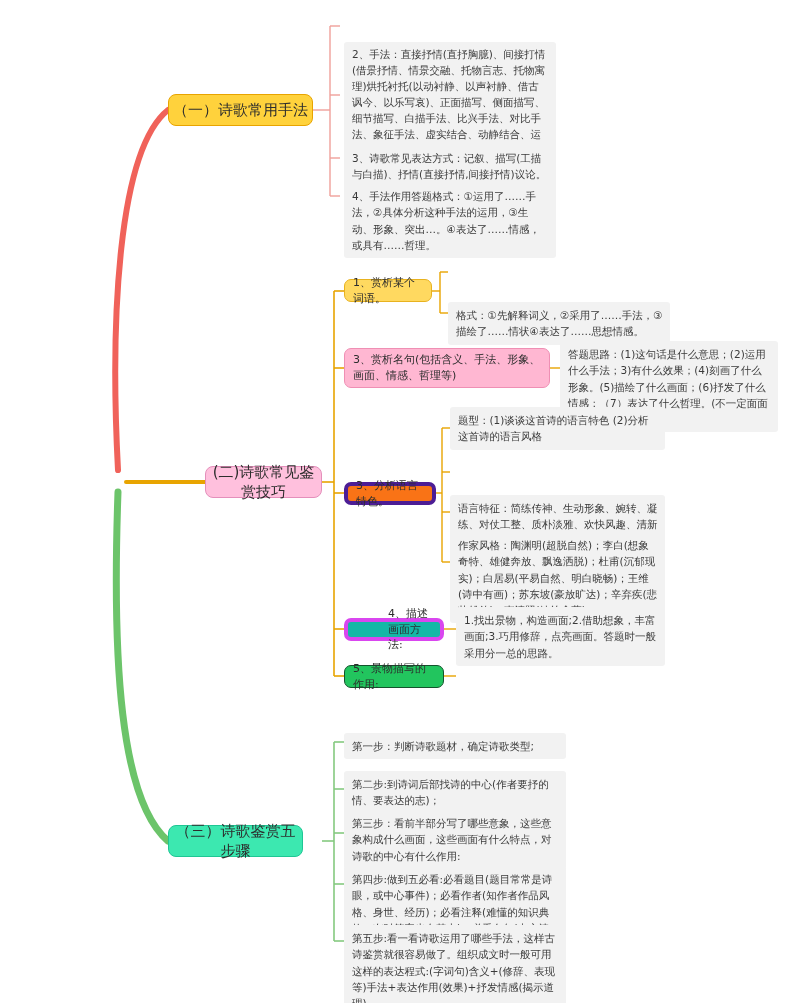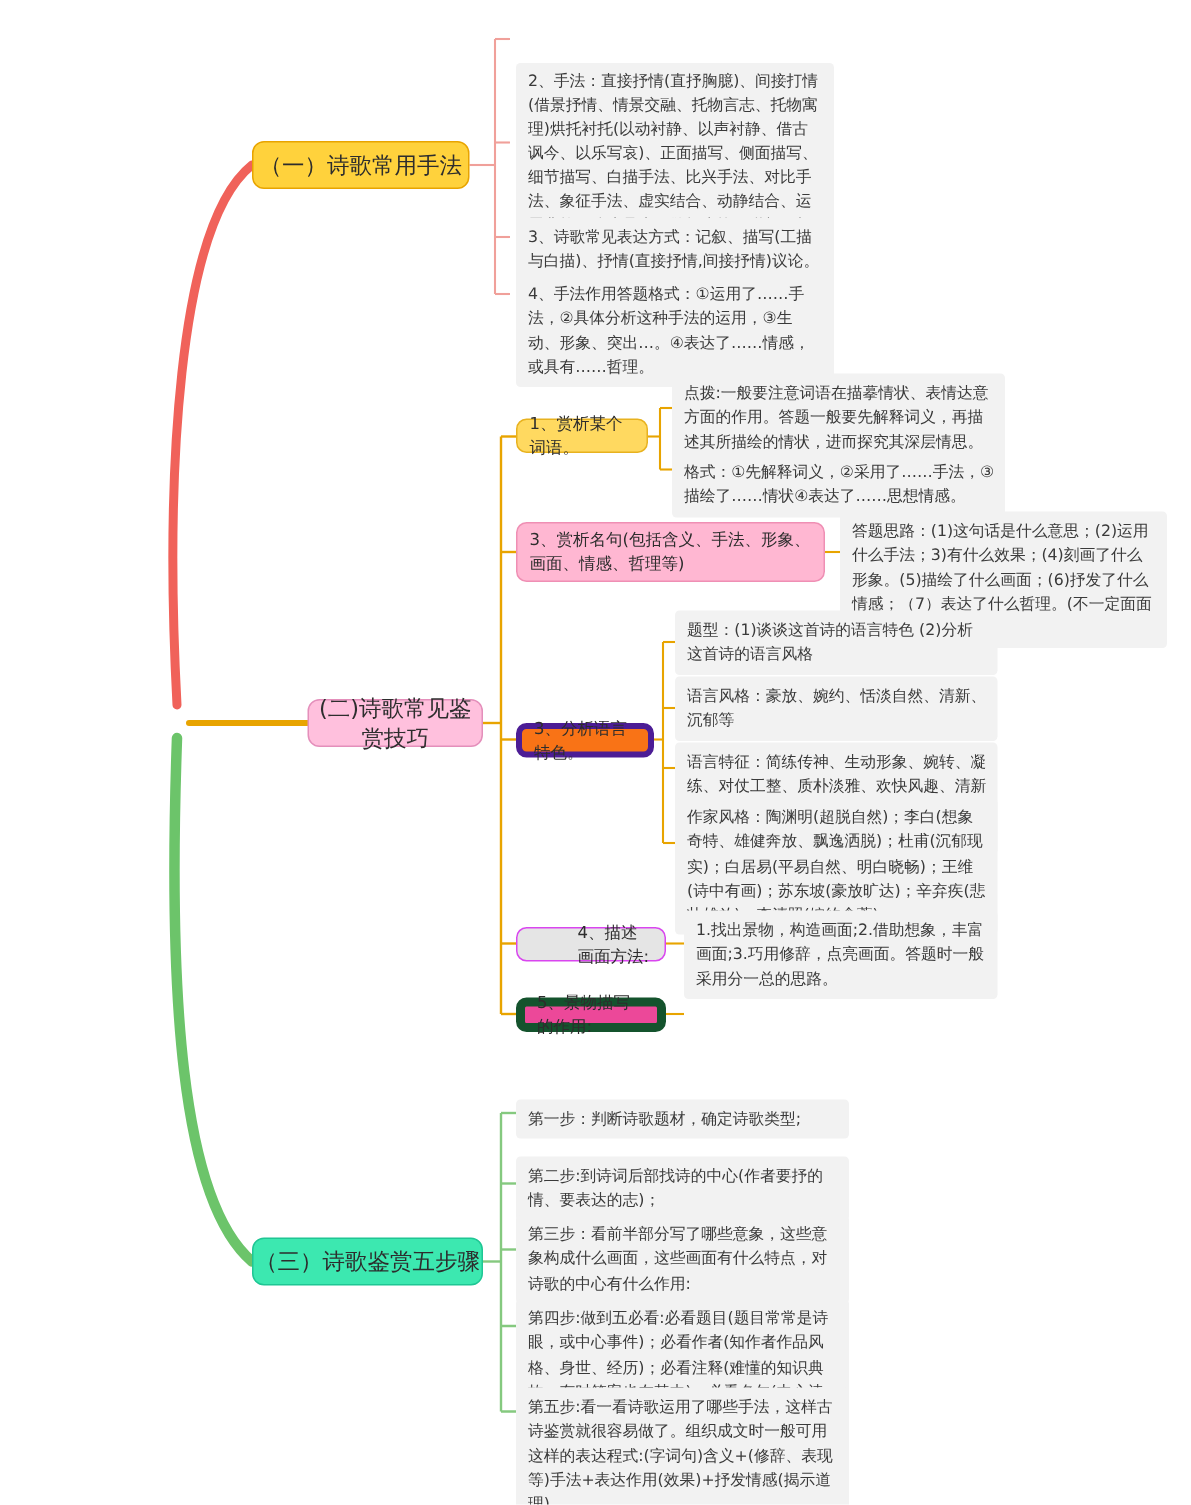--- a/index.html
+++ b/index.html
@@ -80,27 +80,27 @@
   }
   .sub-pink {
     background: #ffb7d2;
     border: 1px solid #ef8fb4;
   }
   .sub-blue {
     background: #f97316;
     border: 4px solid #4c1d95;
   }
   .sub-pink2 {
-    background: #e5e5e5;
-    border: 1px solid #d946ef;
+    background: #14b8a6;
+    border: 4px solid #d946ef;
     padding-left: 40px;
   }
   .sub-cyan {
-    background: #ec4899;
-    border: 6px solid #14532d;
+    background: #22c55e;
+    border: 1px solid #14532d;
   }
   .leaf {
     position: absolute;
     box-sizing: border-box;
     background: #f2f2f2;
     color: #3a3a3a;
     font-size: 10.5px;
     line-height: 1.55;
     padding: 5px 7px 5px 8px;
     border-radius: 3px;
@@ -179,62 +179,56 @@
     <span>4、手法作用答题格式：①运用了……手法，②具体分析这种手法的运用，③生动、形象、突出…。④表达了……情感，或具有……哲理。</span>
   </div>
 
   <div class="node branch branch-pink" style="left:205px; top:466px; width:117px; height:32px;">
     <span>(二)诗歌常见鉴赏技巧</span>
   </div>
 
   <div class="node sub sub-yellow" style="left:344px; top:279px; width:88px; height:23px;">
     <span>1、赏析某个词语。</span>
   </div>
-  <div class="leaf" style="left:448px; top:249px; width:222px;">
-    <span>点拨:一般要注意词语在描摹情状、表情达意方面的作用。答题一般要先解释词义，再描述其所描绘的情状，进而探究其深层情思。</span>
-  </div>
   <div class="leaf" style="left:448px; top:302px; width:222px;">
     <span>格式：①先解释词义，②采用了……手法，③描绘了……情状④表达了……思想情感。</span>
   </div>
 
   <div class="node sub sub-pink" style="left:344px; top:348px; width:206px; height:40px;">
     <span>3、赏析名句(包括含义、手法、形象、画面、情感、哲理等)</span>
   </div>
   <div class="leaf" style="left:560px; top:341px; width:218px;">
     <span>答题思路：(1)这句话是什么意思；(2)运用什么手法；3)有什么效果；(4)刻画了什么形象。(5)描绘了什么画面；(6)抒发了什么情感；（7）表达了什么哲理。(不一定面面俱到)</span>
   </div>
 
   <div class="node sub sub-blue" style="left:344px; top:482px; width:92px; height:23px;">
     <span>3、分析语言特色。</span>
   </div>
   <div class="leaf" style="left:450px; top:407px; width:215px;">
     <span>题型：(1)谈谈这首诗的语言特色 (2)分析这首诗的语言风格</span>
   </div>
-  <div class="leaf" style="left:450px; top:451px; width:215px;">
-    <span>语言风格：豪放、婉约、恬淡自然、清新、沉郁等</span>
-  </div>
   <div class="leaf" style="left:450px; top:495px; width:215px;">
     <span>语言特征：简练传神、生动形象、婉转、凝练、对仗工整、质朴淡雅、欢快风趣、清新自然、形象生动、含蓄隽永、雄浑、悲凉等。</span>
   </div>
   <div class="leaf" style="left:450px; top:532px; width:215px;">
     <span>作家风格：陶渊明(超脱自然)；李白(想象奇特、雄健奔放、飘逸洒脱)；杜甫(沉郁现实)；白居易(平易自然、明白晓畅)；王维(诗中有画)；苏东坡(豪放旷达)；辛弃疾(悲壮雄放)；李清照(婉约含蓄)</span>
   </div>
 
   <div class="node sub sub-pink2" style="left:344px; top:618px; width:100px; height:23px;">
     <span>4、描述画面方法:</span>
   </div>
   <div class="leaf" style="left:456px; top:607px; width:209px;">
     <span>1.找出景物，构造画面;2.借助想象，丰富画面;3.巧用修辞，点亮画面。答题时一般采用分一总的思路。</span>
   </div>
 
   <div class="node sub sub-cyan" style="left:344px; top:665px; width:100px; height:23px;">
     <span>5、景物描写的作用:</span>
   </div>
 
-  <div class="node branch branch-green" style="left:168px; top:825px; width:154px; height:32px;">
+  <div class="node branch branch-green" style="left:168px; top:825px; width:135px; height:32px;">
     <span>（三）诗歌鉴赏五步骤</span>
   </div>
 
   <div class="leaf" style="left:344px; top:733px; width:222px;">
     <span>第一步：判断诗歌题材，确定诗歌类型;</span>
   </div>
   <div class="leaf" style="left:344px; top:771px; width:222px;">
     <span>第二步:到诗词后部找诗的中心(作者要抒的情、要表达的志)；</span>
   </div>
   <div class="leaf" style="left:344px; top:810px; width:222px;">

